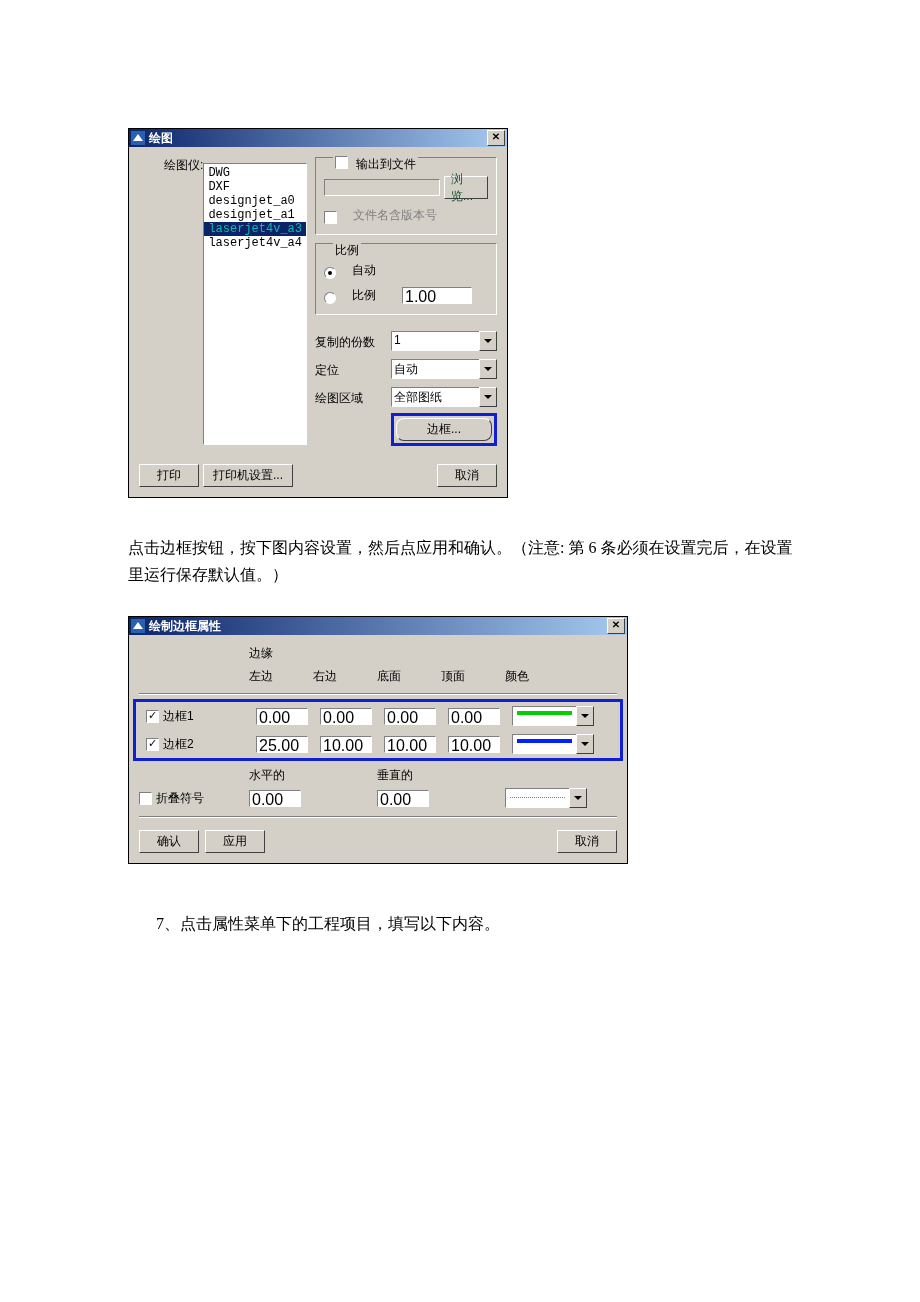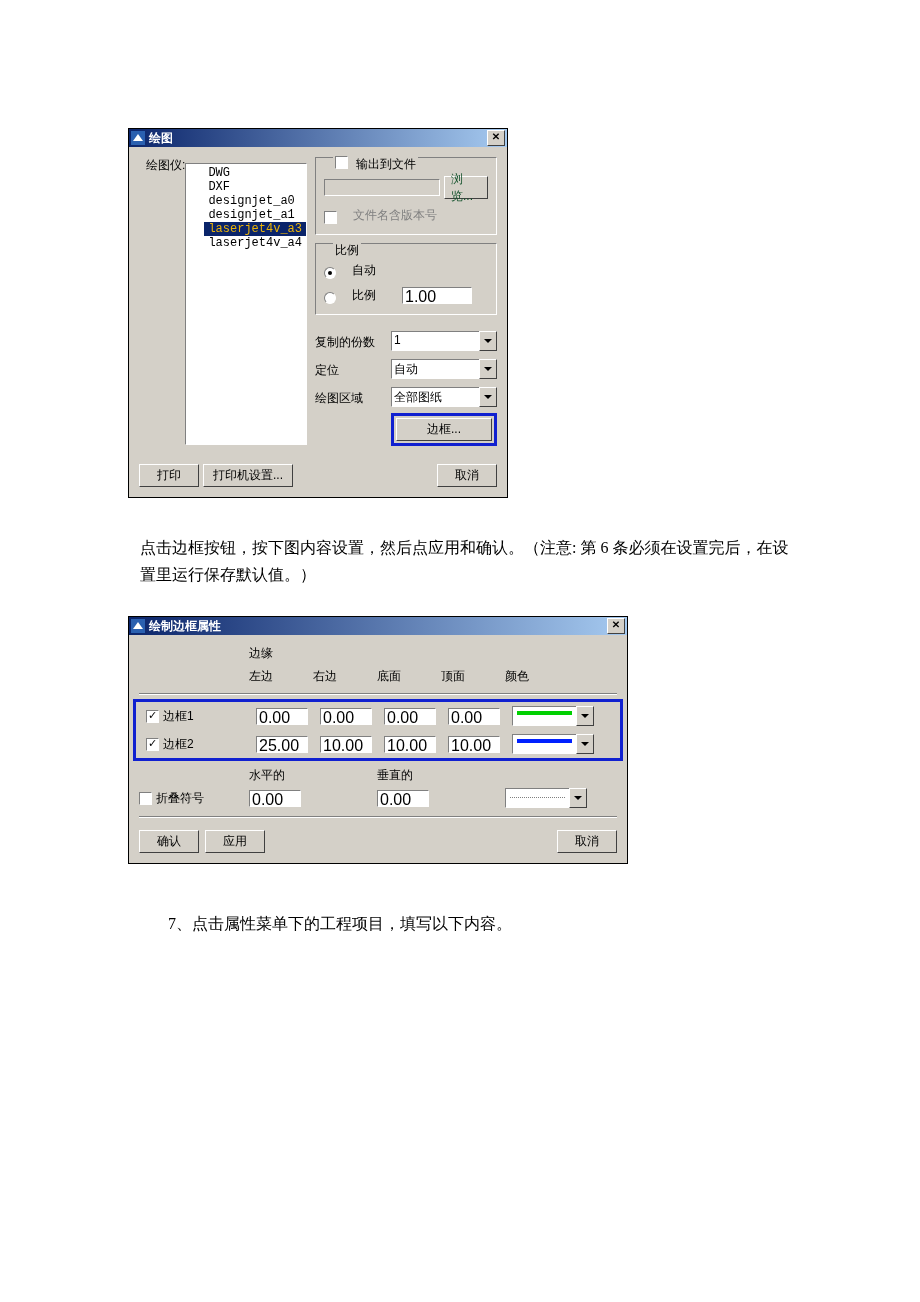--- a/index.html
+++ b/index.html
@@ -70,22 +70,22 @@
     border-top: 1px solid #808080;
     border-left: 1px solid #808080;
     border-right: 1px solid #fff;
     border-bottom: 1px solid #fff;
     font-family: "Courier New", monospace;
     font-size: 12px;
     padding: 2px 0;
     height: 276px;
     margin-top: 6px;
   }
-  .listbox .li { padding: 0 4px; white-space: pre; margin-left: 18px; }
-  .listbox .li.selected { background: #0a246a; color: #eab308; }
+  .listbox .li { padding: 0 4px; white-space: pre; }
+  .listbox .li.selected { background: #0a246a; color: #14b8a6; }
 
   .groupbox {
     border: 1px solid #808080;
     border-right-color: #fff;
     border-bottom-color: #fff;
     position: relative;
     padding: 18px 8px 10px 8px;
     margin-bottom: 8px;
   }
   .groupbox .legend-row {
@@ -214,21 +214,21 @@
 
   .highlight-blue {
     border:3px solid #1020d0;
   }
 
   
   .bodytext {
     font-size: 16px;
     line-height: 1.7;
     font-family: "SimSun","宋体", serif;
-    margin: 36px 0 28px 12px;
+    margin: 36px 0 28px 0;
   }
 
   
   .dialog2 { width:500px; }
   .grid-head {
     display:flex;
     padding:10px 10px 6px 10px;
   }
   .grid-row {
     display:flex;
@@ -366,21 +366,21 @@
         </div>
         <div class="row">
           <span class="lbl">绘图区域</span>
           <div class="win-combo" style="flex:1;">
             <div class="cfield">全部图纸</div>
             <div class="cbtn"></div>
           </div>
         </div>
         <div class="row" style="justify-content:flex-end; margin-top:6px;">
           <div class="highlight-blue" style="padding:2px;">
-            <div class="win-btn" style="width:96px;">边框...</div>
+            <div class="win-btn" style="width:96px;border-radius:8px;">边框...</div>
           </div>
         </div>
 
       </div>
     </div>
 
     <div class="btn-row">
       <div class="win-btn" style="width:60px;">打印</div>
       <div class="win-btn" style="width:90px; margin-left:4px;">打印机设置...</div>
       <div style="flex:1;"></div>

